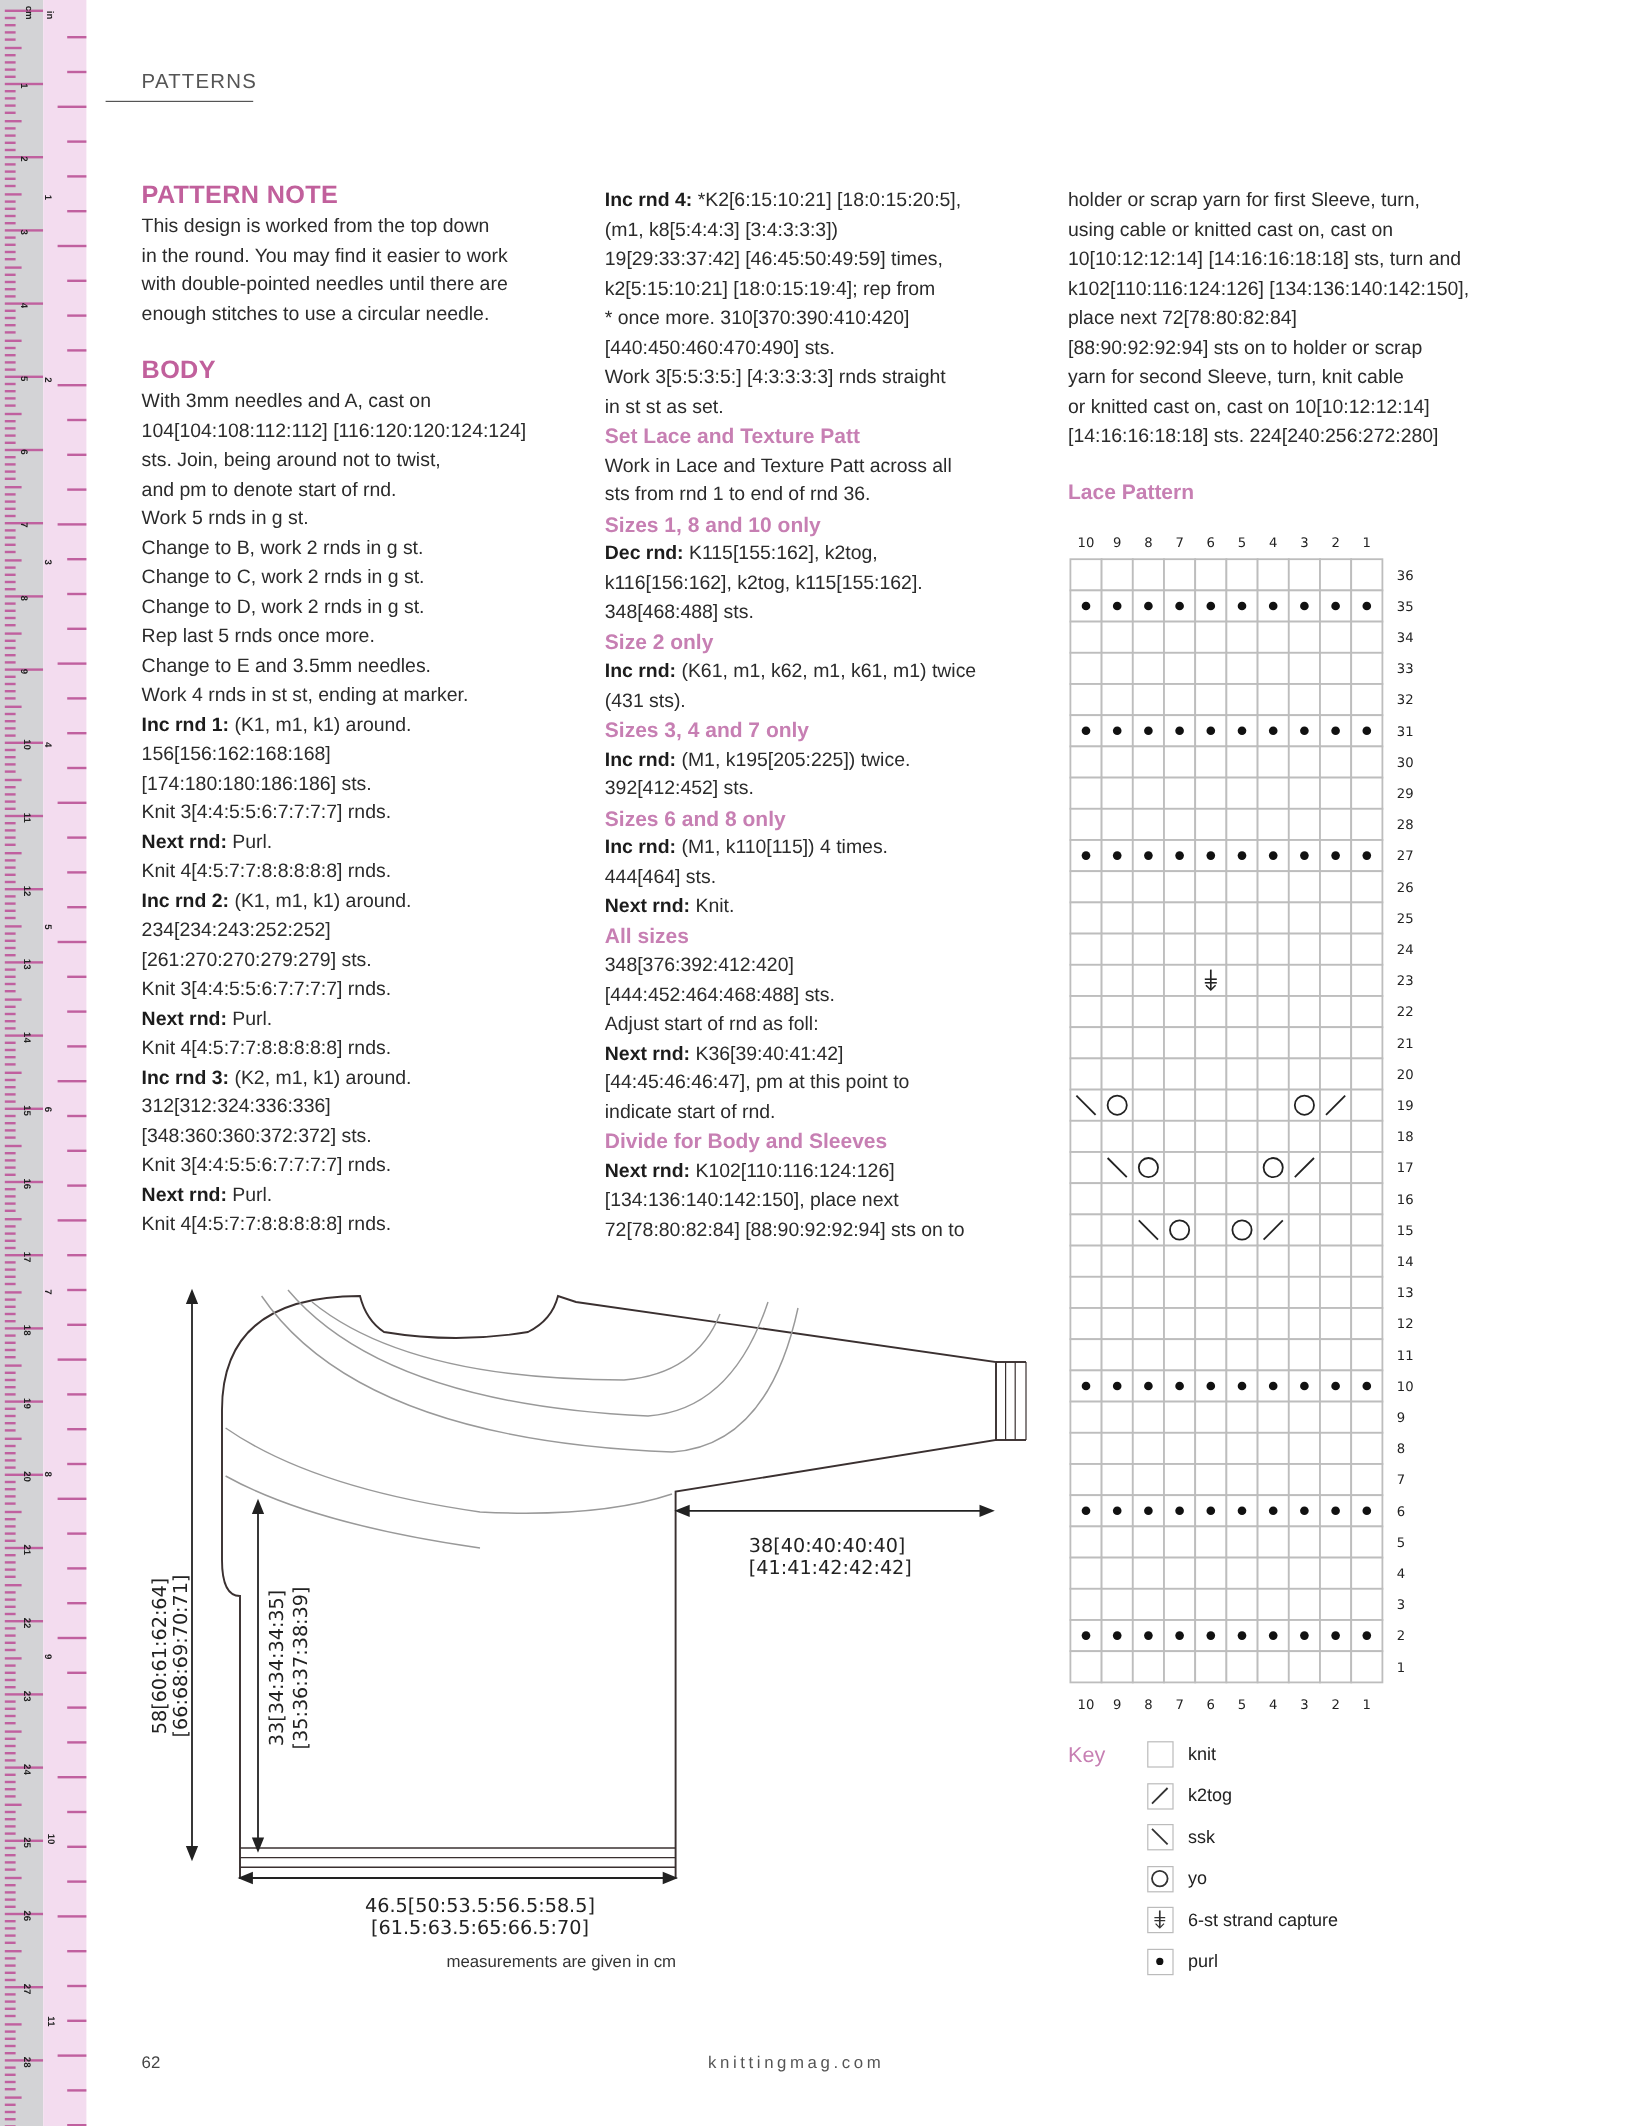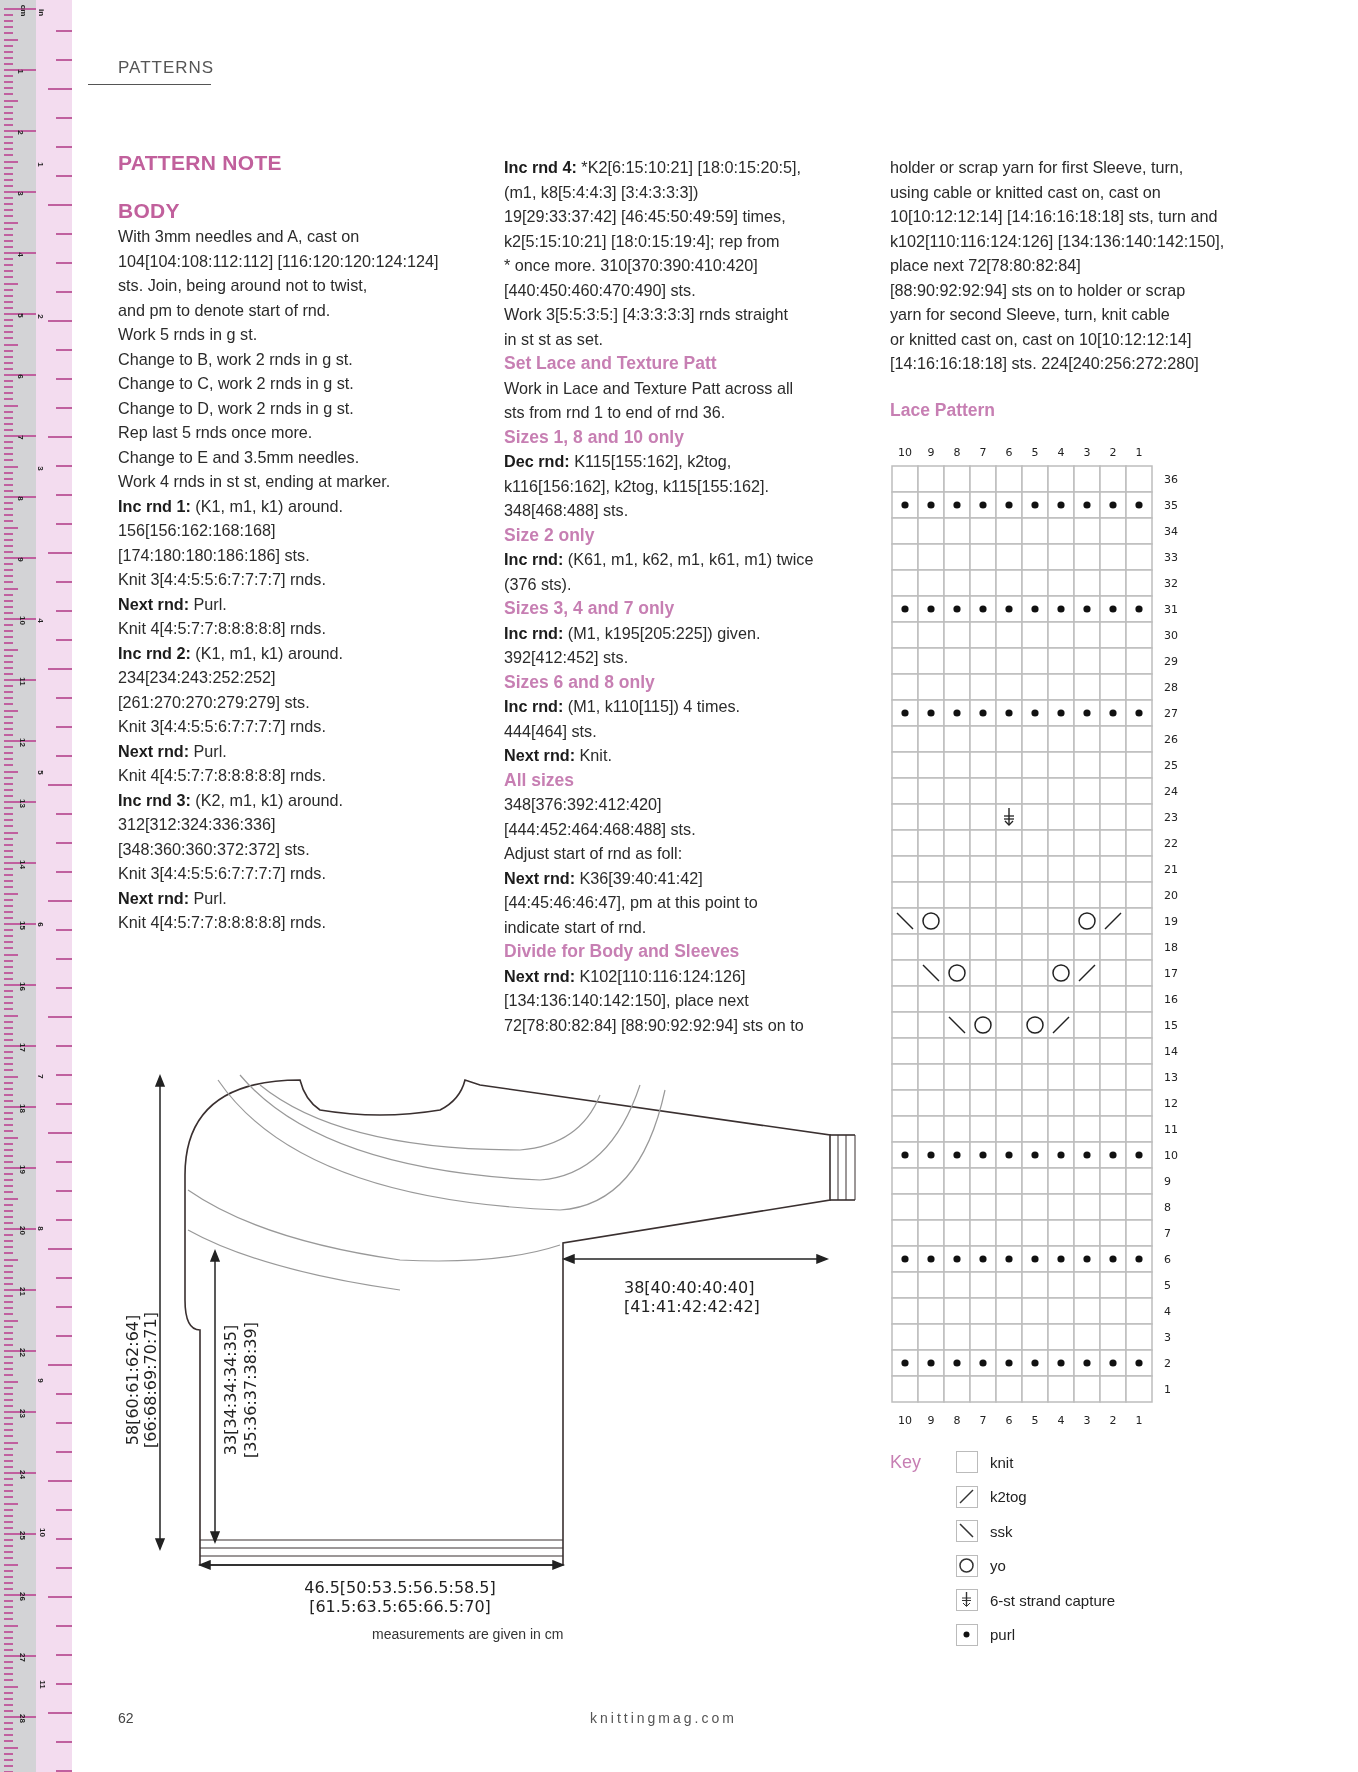--- a/index.html
+++ b/index.html
@@ -426,20 +426,26 @@
       <div class="rnum" style="top: 1528px; left: 2px;">10</div>
       <div class="rnum" style="top: 1680px; left: 2px;">11</div>
     </div>
 </div>
 
 <div class="header-label">PATTERNS</div>
 <div class="header-rule"></div>
 
 <div class="col" style="left:118px;top:150px;width:370px;">
   <div class="h-big">PATTERN NOTE</div>
+  <div id="note-lines">
+      <p>This design is worked from the top down</p>
+      <p>in the round. You may find it easier to work</p>
+      <p>with double-pointed needles until there are</p>
+      <p>enough stitches to use a circular needle.</p>
+    </div>
   <div class="gap"></div>
   <div class="h-big">BODY</div>
   <div id="body-lines">
       <p><span>With 3mm needles and A, cast on</span></p>
       <p><span>104[104:108:112:112] [116:120:120:124:124]</span></p>
       <p><span>sts. Join, being around not to twist,</span></p>
       <p><span>and pm to denote start of rnd.</span></p>
       <p><span>Work 5 rnds in g st.</span></p>
       <p><span>Change to B, work 2 rnds in g st.</span></p>
       <p><span>Change to C, work 2 rnds in g st.</span></p>
@@ -480,23 +486,23 @@
       <p><span>in st st as set.</span></p>
       <div class="h-sub">Set Lace and Texture Patt</div>
       <p><span>Work in Lace and Texture Patt across all</span></p>
       <p><span>sts from rnd 1 to end of rnd 36.</span></p>
       <div class="h-sub">Sizes 1, 8 and 10 only</div>
       <p><span class="b">Dec rnd:</span><span> K115[155:162], k2tog,</span></p>
       <p><span>k116[156:162], k2tog, k115[155:162].</span></p>
       <p><span>348[468:488] sts.</span></p>
       <div class="h-sub">Size 2 only</div>
       <p><span class="b">Inc rnd:</span><span> (K61, m1, k62, m1, k61, m1) twice</span></p>
-      <p><span>(376 sts).</span></p>
+      <p><span>(431 sts).</span></p>
       <div class="h-sub">Sizes 3, 4 and 7 only</div>
-      <p><span class="b">Inc rnd:</span><span> (M1, k195[205:225]) given.</span></p>
+      <p><span class="b">Inc rnd:</span><span> (M1, k195[205:225]) twice.</span></p>
       <p><span>392[412:452] sts.</span></p>
       <div class="h-sub">Sizes 6 and 8 only</div>
       <p><span class="b">Inc rnd:</span><span> (M1, k110[115]) 4 times.</span></p>
       <p><span>444[464] sts.</span></p>
       <p><span class="b">Next rnd:</span><span> Knit.</span></p>
       <div class="h-sub">All sizes</div>
       <p><span>348[376:392:412:420]</span></p>
       <p><span>[444:452:464:468:488] sts.</span></p>
       <p><span>Adjust start of rnd as foll:</span></p>
       <p><span class="b">Next rnd:</span><span> K36[39:40:41:42]</span></p>

